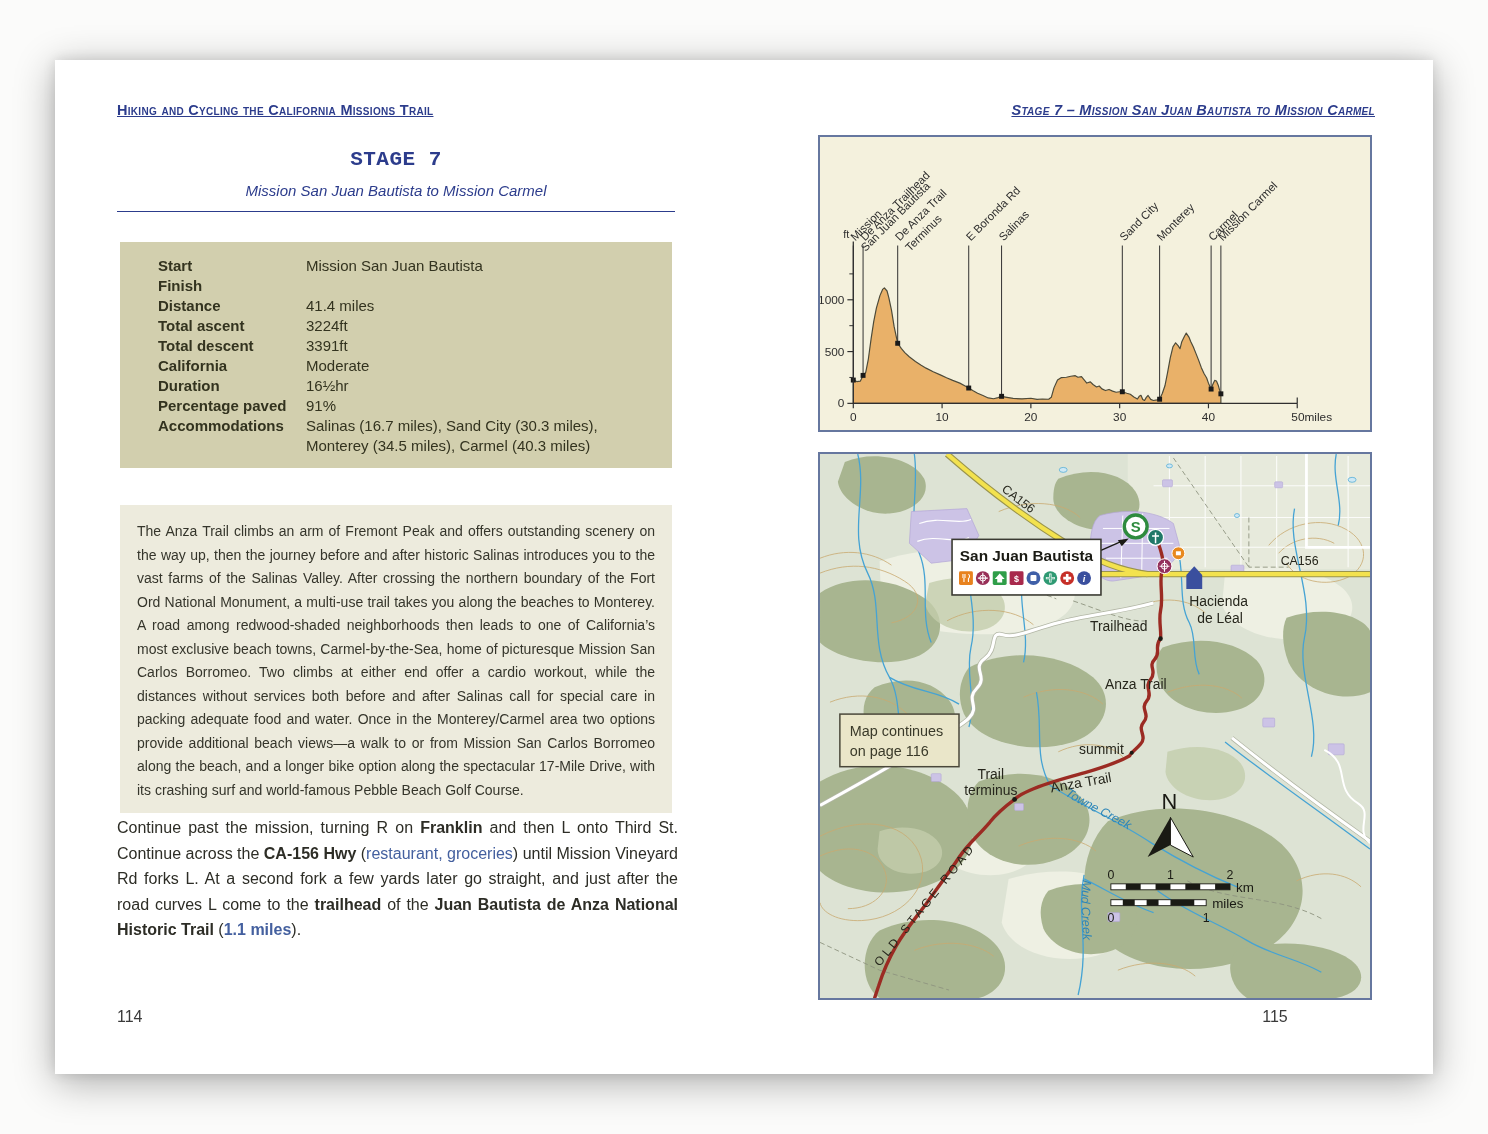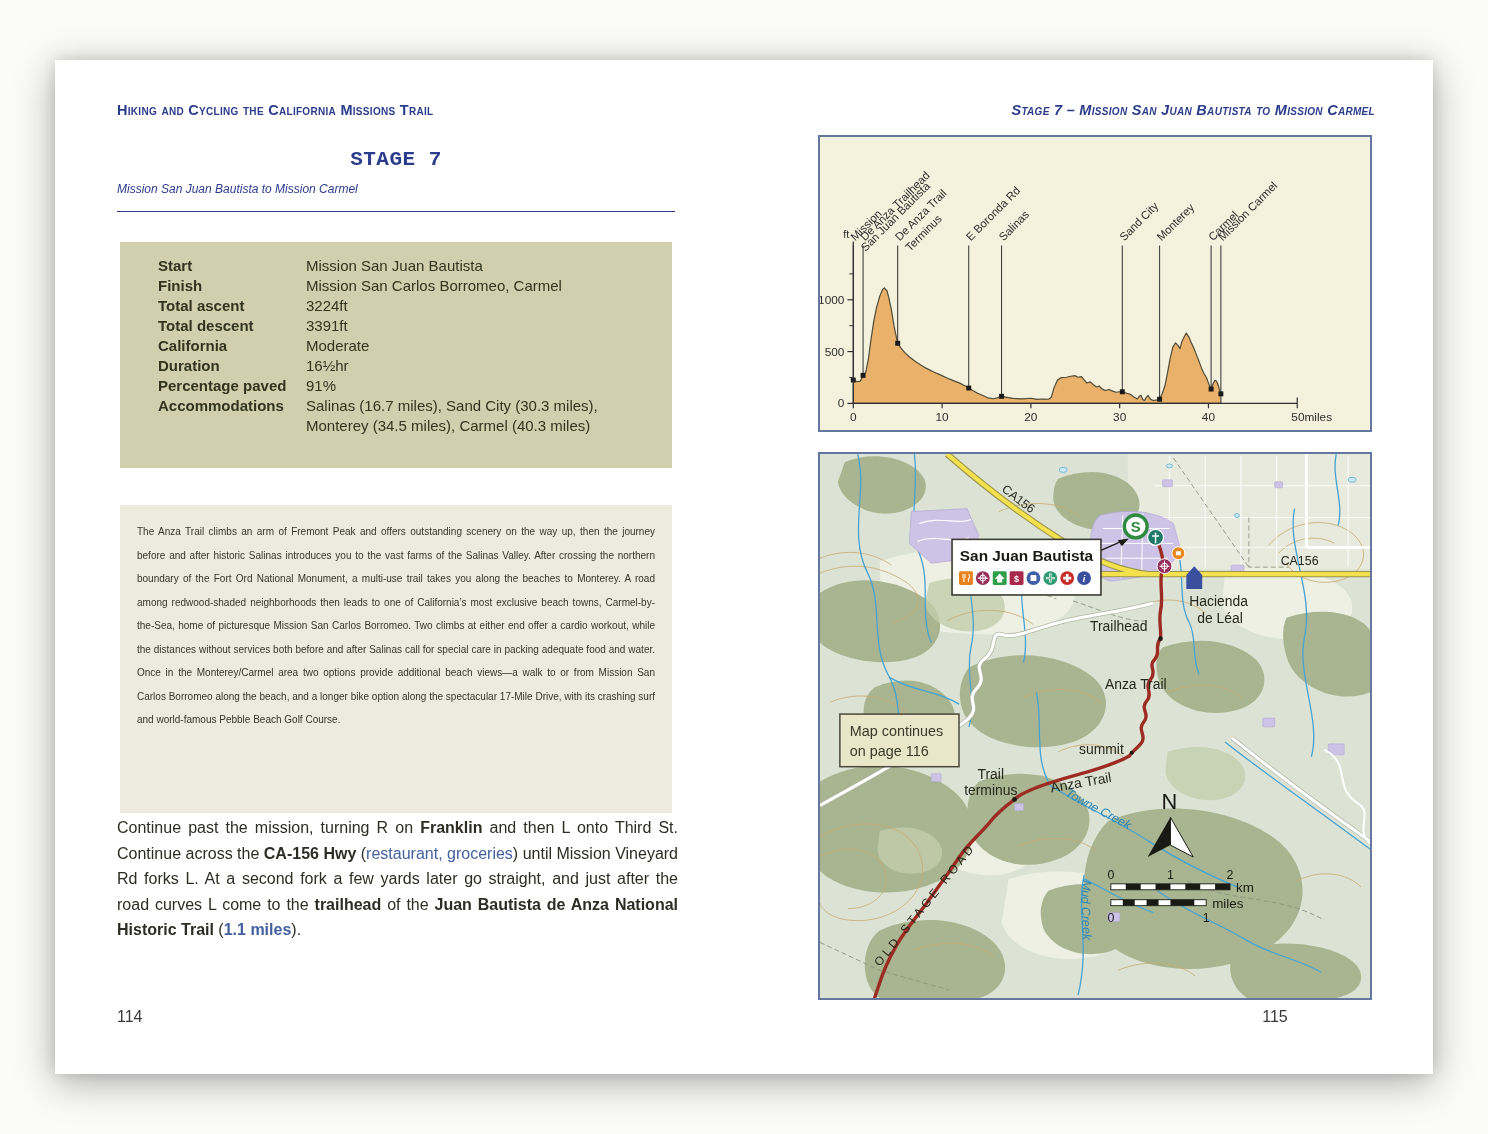--- a/index.html
+++ b/index.html
@@ -1,29 +1,29 @@
 <!DOCTYPE html>
 <html><head>
 <meta charset="utf-8">
 <style>
   html,body{margin:0;padding:0;background:#fbfbfa;width:1488px;height:1134px;overflow:hidden;
     font-family:"Liberation Sans",sans-serif;}
   .spread{position:absolute;left:55px;top:60px;width:1378px;height:1014px;background:#ffffff;
     box-shadow:0 8px 38px rgba(0,0,0,.32),0 0 12px rgba(0,0,0,.12);}
   .abs{position:absolute;}
-  .running-head{font-variant:small-caps;font-weight:bold;color:#2c3c8c;font-size:14.5px;letter-spacing:.3px;}
+  .running-head{font-variant:small-caps;font-weight:bold;color:#2c3c8c;font-size:14.5px;letter-spacing:.3px;text-decoration:underline;}
   .running-head.right{font-style:italic;text-align:right;}
   .stage-title{font-size:21px;font-weight:bold;color:#2c3c8c;text-align:center;letter-spacing:.5px;font-family:Liberation Mono, monospace;}
-  .stage-sub{font-size:12px;font-style:italic;color:#2c3c8c;}
+  .stage-sub{font-size:15px;font-style:italic;color:#2c3c8c;text-align:center;}
   .rule{border-top:1.6px solid #2c3c8c;}
   .stats-box{background:#d2cfae;box-sizing:border-box;padding:14px 20px 10px 20px;}
   .stats-row{display:flex;line-height:20px;font-size:15px;color:#33331f;}
   .stats-row .lab{width:148px;font-weight:bold;flex:none;}
   .stats-row .val{flex:1;}
-  .intro-box{background:#edebdd;box-sizing:border-box;padding:15px 17px;font-size:10px;
+  .intro-box{background:#edebdd;box-sizing:border-box;padding:15px 17px;font-size:14px;
     line-height:23.5px;color:#35352b;text-align:justify;}
   .directions{font-size:16px;line-height:25.5px;color:#2d2d26;text-align:justify;}
   .directions .b{font-weight:bold;}
   .directions .blue{color:#44609f;}
   .directions .blueb{color:#44609f;font-weight:bold;}
   .pagenum{font-size:16px;color:#3a3a3a;}
   .pagenum.right{text-align:center;}
   .panel{box-sizing:border-box;border:2px solid #66779f;}
   .chart-panel{background:#f4f1dd;}
   svg{display:block;}
@@ -45,21 +45,24 @@
   <div class="abs stage-sub" style="left:62px;top:122px;width:558px;">Mission San Juan Bautista to Mission Carmel</div>
   <div class="abs rule" style="left:62px;top:151px;width:558px;"></div>
 
   <div class="abs stats-box" style="left:65px;top:182px;width:552px;height:226px;padding-left:38px;">
     <div class="stats-row">
         <span class="lab">Start</span>
         <span class="val">Mission San Juan Bautista</span>
       </div>
     <div class="stats-row">
         <span class="lab">Finish</span>
-        <span class="val">Mission San Carlos Borromeo, Carmel</span>
+      </div>
+    <div class="stats-row">
+        <span class="lab">Distance</span>
+        <span class="val">41.4 miles</span>
       </div>
     <div class="stats-row">
         <span class="lab">Total ascent</span>
         <span class="val">3224ft</span>
       </div>
     <div class="stats-row">
         <span class="lab">Total descent</span>
         <span class="val">3391ft</span>
       </div>
     <div class="stats-row">

